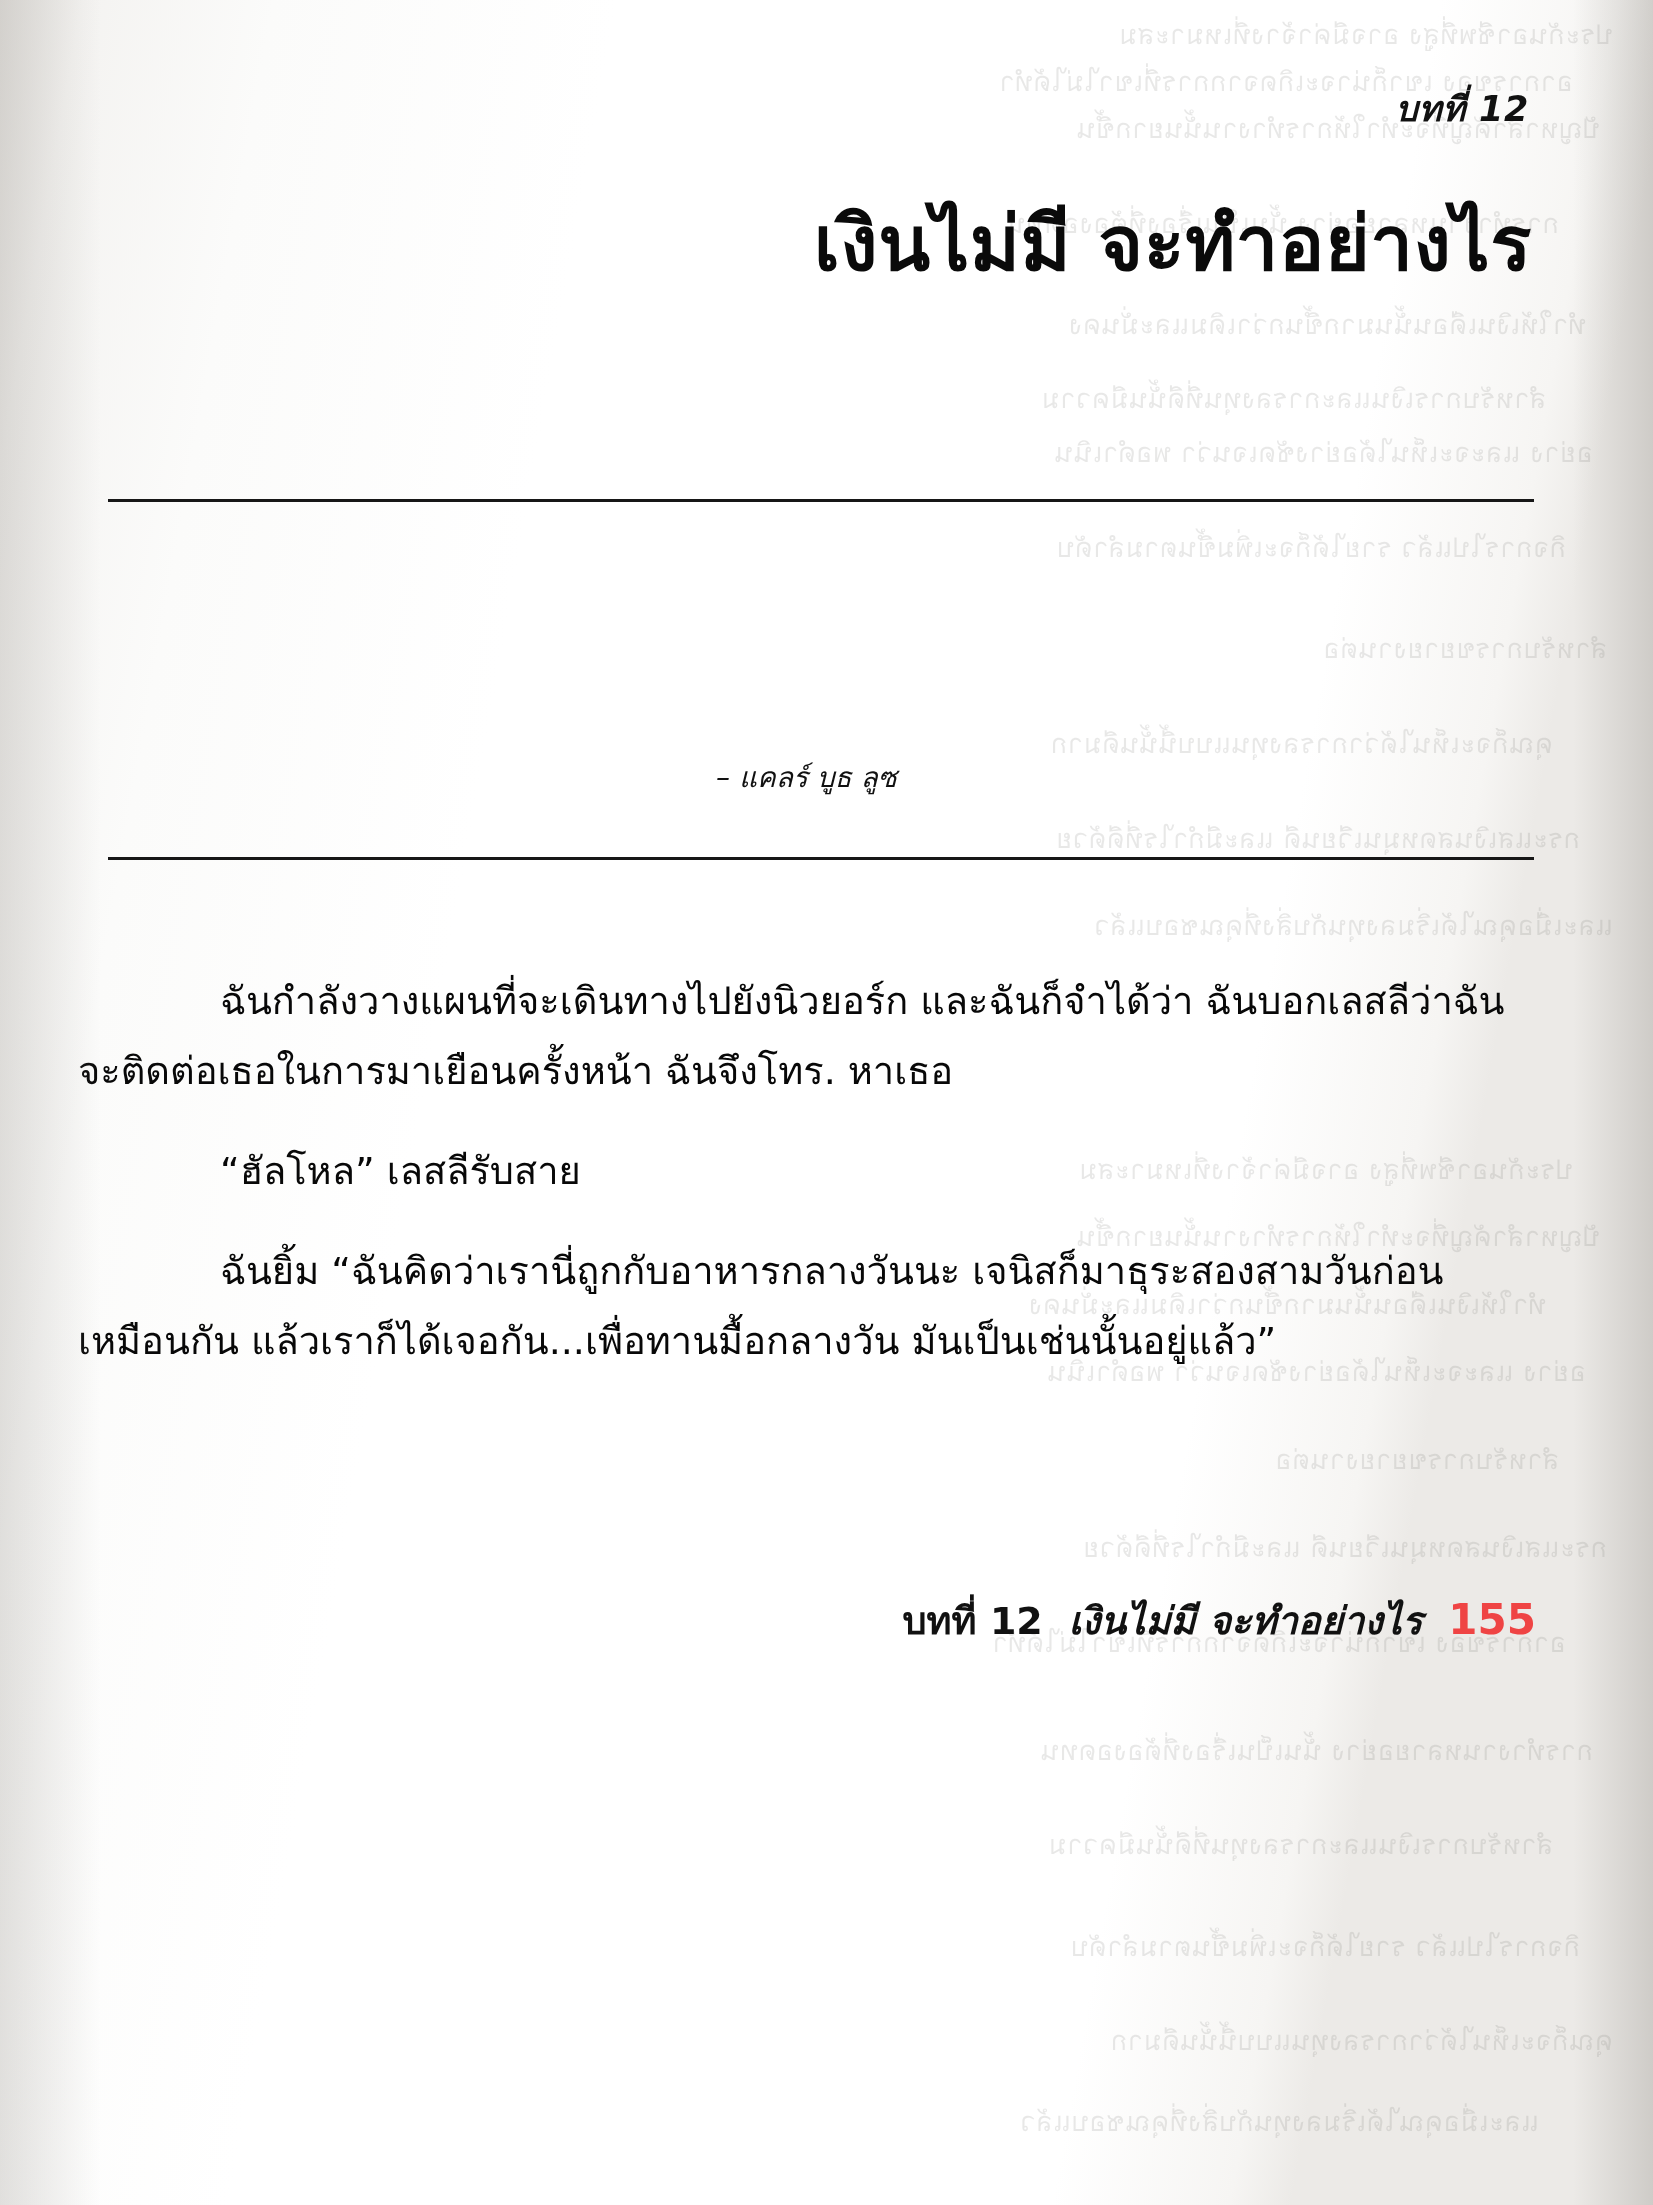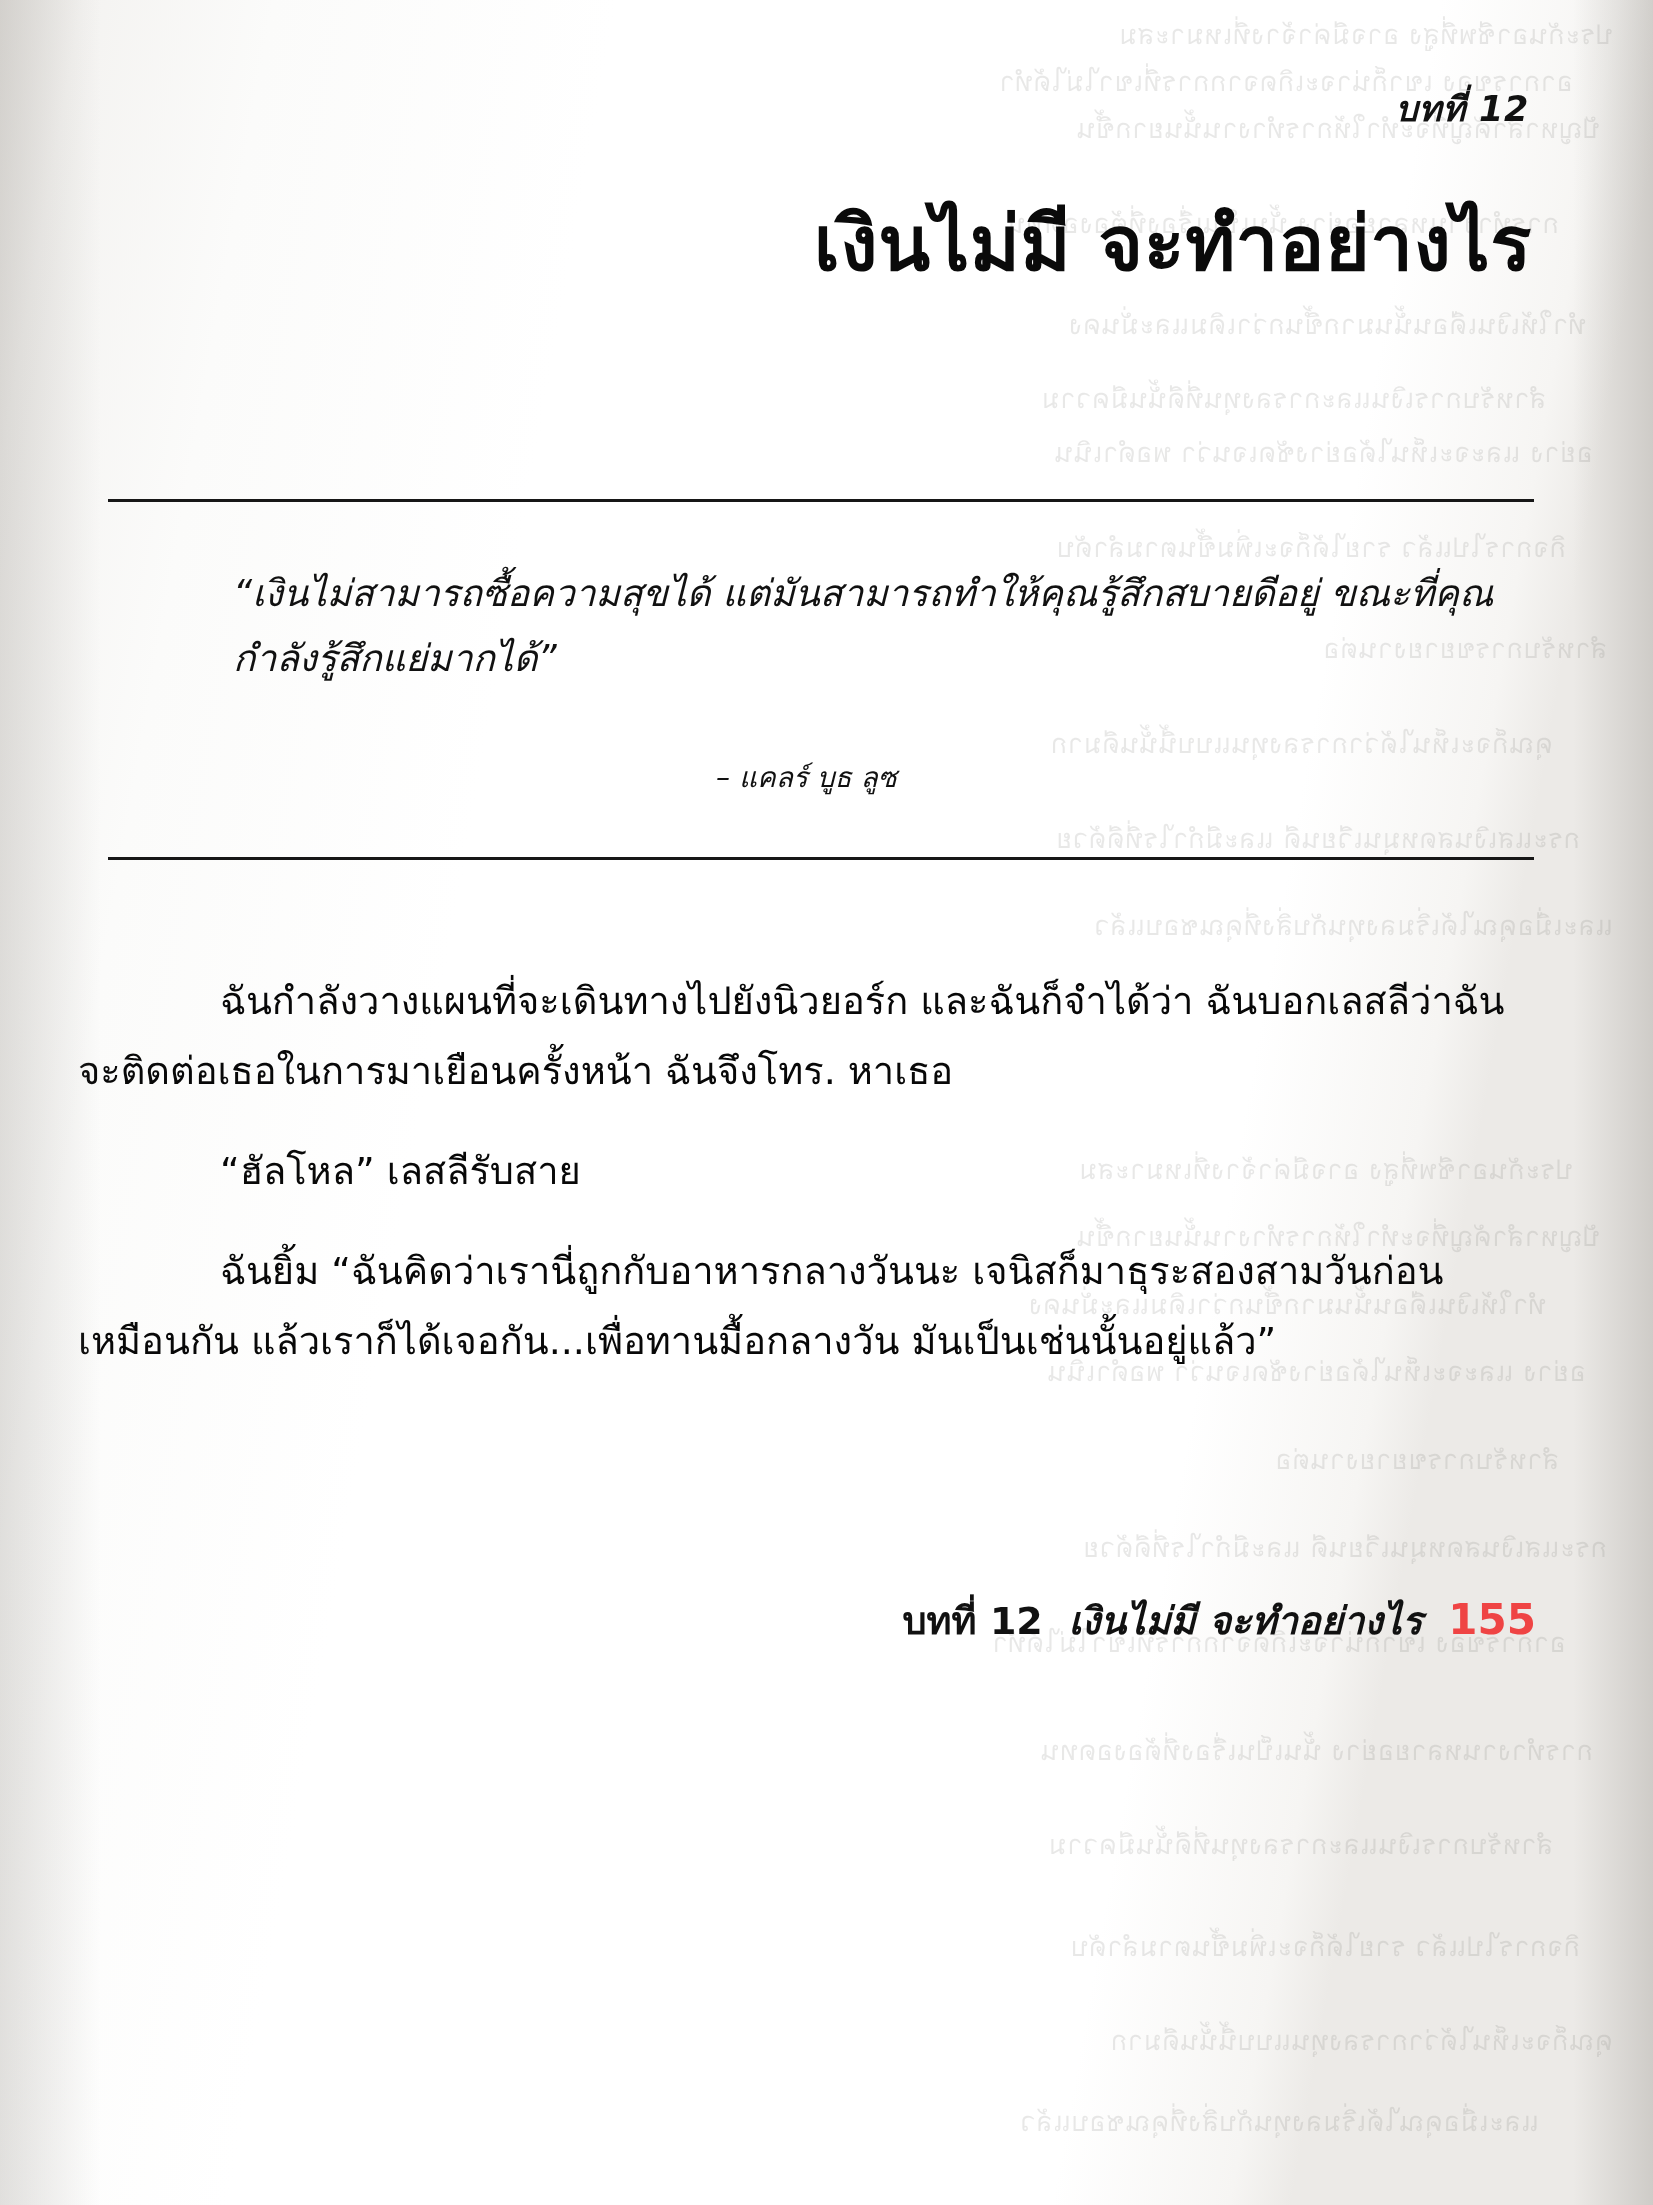--- a/index.html
+++ b/index.html
@@ -193,21 +193,20 @@
   <div class="bl" style="left:115px; top:2101px;">และเมื่อคุณได้เริ่มลงทุนกับสิ่งที่คุณชอบแล้ว</div>
 </div>
 
 <div class="content">
 
   <div class="chapter-num">บทที่ 12</div>
   <h1 class="chapter-title">เงินไม่มี จะทำอย่างไร</h1>
 
   <div class="rule top"></div>
 
-  <div class="quote">“เงินไม่สามารถซื้อความสุขได้ แต่มันสามารถทำให้คุณรู้สึกสบายดีอยู่ ขณะที่คุณกำลังรู้สึกแย่มากได้”</div>
   <div class="quote-attrib">– แคลร์ บูธ ลูซ</div>
 
   <div class="rule bottom"></div>
 
   <div class="body-text">
     <p class="para">ฉันกำลังวางแผนที่จะเดินทางไปยังนิวยอร์ก และฉันก็จำได้ว่า ฉันบอกเลสลีว่าฉันจะติดต่อเธอในการมาเยือนครั้งหน้า ฉันจึงโทร. หาเธอ</p>
     <p class="para">“ฮัลโหล” เลสลีรับสาย</p>
     <p class="para">ฉันยิ้ม “ฉันคิดว่าเรานี่ถูกกับอาหารกลางวันนะ เจนิสก็มาธุระสองสามวันก่อนเหมือนกัน แล้วเราก็ได้เจอกัน...เพื่อทานมื้อกลางวัน มันเป็นเช่นนั้นอยู่แล้ว”</p>
   </div>
 

